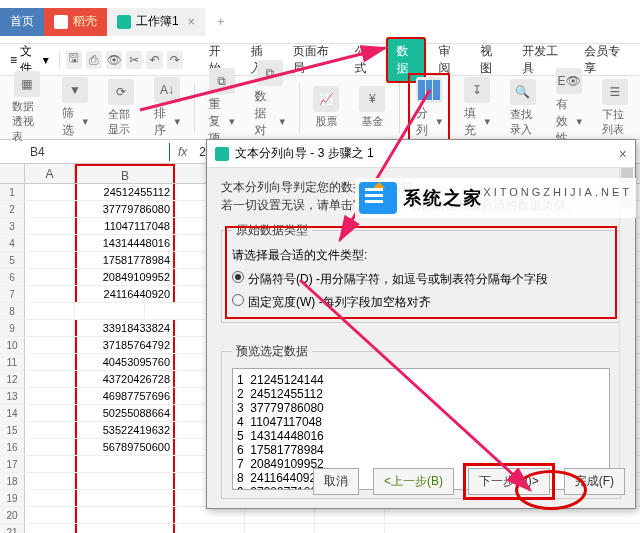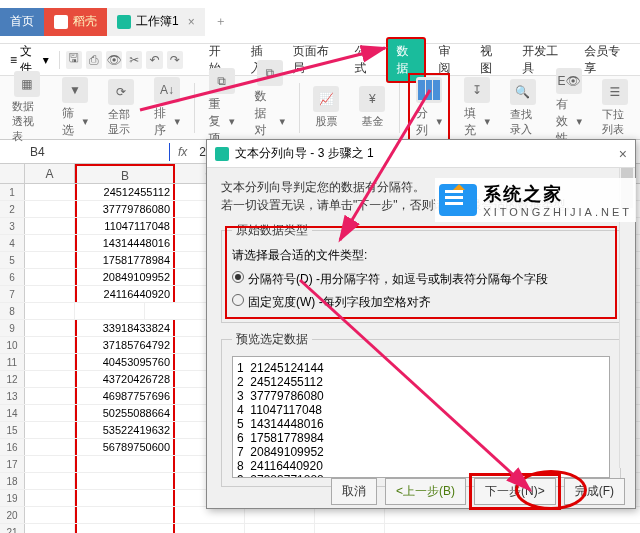--- a/index.html
+++ b/index.html
@@ -45,40 +45,40 @@
 .cell.a{width:50px}
 .cell.b{width:100px;border-left:2px solid #d00;border-right:2px solid #d00;text-align:right}
 .cell.c,.cell.d,.cell.e{width:70px}
 .dialog{position:absolute;left:206px;top:139px;width:430px;height:370px;background:#f0f0f0;border:1px solid #888;box-shadow:2px 2px 8px rgba(0,0,0,0.3)}
 .dlg-title{height:28px;background:#fff;display:flex;align-items:center;padding:0 8px;justify-content:space-between;border-bottom:1px solid #ddd}
 .dlg-title-left{display:flex;align-items:center;gap:6px}
 .dlg-icon{width:14px;height:14px;background:#1abc9c;border-radius:2px}
 .dlg-close{color:#666;font-size:14px}
 .dlg-body{padding:10px 14px}
 .dlg-text{color:#333;line-height:18px;margin-bottom:8px}
-.fieldset{border:1px solid #ccc;padding:8px 10px;margin-bottom:8px;position:relative}
+.fieldset{border:1px solid #ccc;padding:8px 10px;margin-bottom:20px;position:relative}
 .fieldset legend{padding:0 4px;color:#333;font-size:12px}
 .radio-row{display:flex;align-items:flex-start;gap:4px;padding:3px 0}
 .radio{width:12px;height:12px;border:1px solid #666;border-radius:50%;display:inline-flex;align-items:center;justify-content:center}
 .radio.checked::after{content:"";width:6px;height:6px;background:#333;border-radius:50%}
 .fieldset.boxed{outline:2px solid #d00;outline-offset:-6px}
 .fieldset.boxed .radio-row:first-of-type{outline:2px solid #d00;padding:3px}
 .preview-box{border:1px solid #aaa;background:#fff;height:122px;overflow:auto;padding:4px;font-family:monospace;font-size:11px;line-height:14px}
 .preview-box div{white-space:pre}
-.dlg-buttons{position:absolute;bottom:3px;right:10px;display:flex;gap:8px}
+.dlg-buttons{position:absolute;bottom:13px;right:10px;display:flex;gap:14px}
 .btn{padding:4px 10px;background:#f5f5f5;border:1px solid #aaa;color:#333;font-size:12px}
 .btn.disabled{color:#4d7c0f}
 .btn.next{outline:3px solid #d00;outline-offset:2px;border-radius:0}
 .next-circle{position:absolute;right:48px;bottom:-2px;width:72px;height:40px;border:3px solid #d00;border-radius:50%;pointer-events:none}
 .arrow{position:absolute;pointer-events:none}
 .watermark{position:absolute;right:4px;top:178px;display:flex;align-items:center;gap:6px;background:rgba(255,255,255,0.9);padding:4px}
 .wm-logo{width:38px;height:32px;background:#2196f3;border-radius:4px;position:relative}
 .wm-logo::before{content:"";position:absolute;left:6px;top:6px;width:18px;height:3px;background:#fff;box-shadow:0 6px 0 #fff,0 12px 0 #fff}
 .wm-logo::after{content:"";position:absolute;left:14px;top:-6px;width:0;height:0;border:6px solid transparent;border-bottom-color:#f39c12}
-.wm-text{display:flex;flex-direction:column}
+.wm-text{display:flex;flex-direction:row}
 .wm-cn{font-size:18px;font-weight:bold;letter-spacing:2px}
 .wm-en{font-size:11px;letter-spacing:3px;color:#555}
 .scroll-hint{position:absolute;right:2px;top:28px;bottom:40px;width:14px;background:#f0f0f0;border-left:1px solid #ddd}
 .scroll-thumb{position:absolute;top:0;width:12px;height:40px;background:#ccc;left:1px}
 </style>
 </head>
 <body>
 
 <div class="titlebar">
   <div class="tab home">

